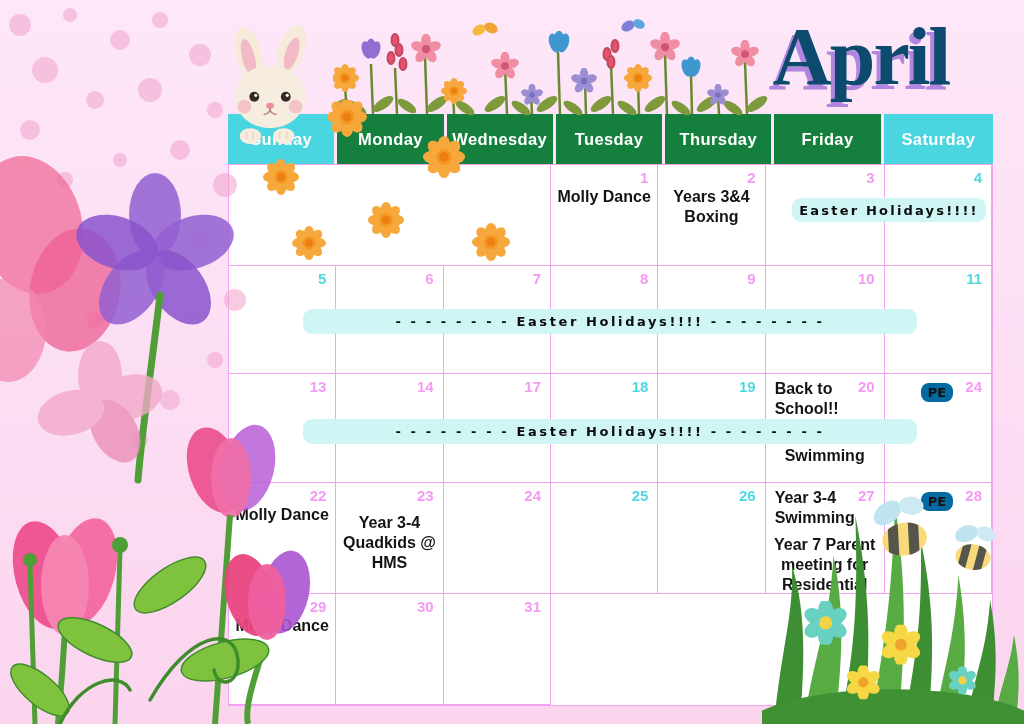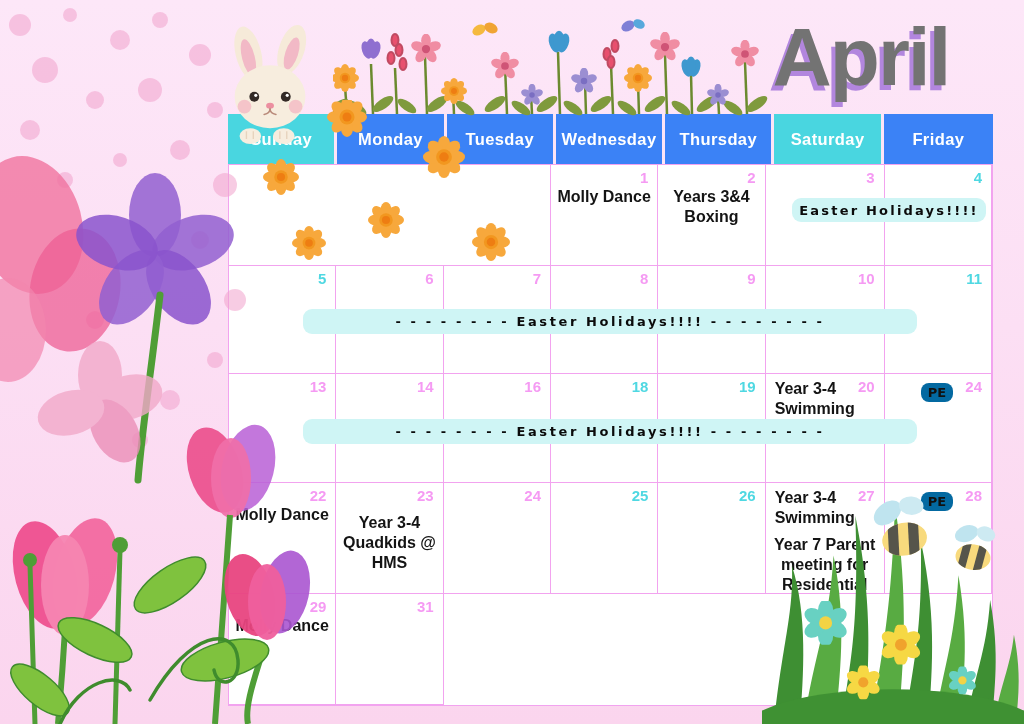--- a/index.html
+++ b/index.html
@@ -6,27 +6,27 @@
   body{
     width:1024px;height:724px;position:relative;overflow:hidden;
     background:linear-gradient(180deg,#fde7f8 0%,#fcdff4 45%,#fbd5ee 100%);
     font-family:"Liberation Sans",sans-serif;
   }
   .abs{position:absolute;}
   
   .april-title{
     left:728px;top:16px;width:266px;text-align:center;z-index:1;
     font-size:82px;font-weight:800;letter-spacing:-2px;line-height:1;
-    color:#737373;text-shadow:-4px 5px 0 #b286de;
+    color:#0c4a6e;text-shadow:-4px 5px 0 #b286de;font-family:Liberation Serif, serif;
   }
   
   .calendar{left:228px;top:114px;width:765px;z-index:1;}
   .weekday-row{display:grid;grid-template-columns:repeat(7,1fr);height:50px;}
   .weekday{
-    background:#3b82f6;color:#fff;display:flex;align-items:center;justify-content:center;
+    background:#15803d;color:#fff;display:flex;align-items:center;justify-content:center;
     font-size:16.5px;font-weight:600;letter-spacing:.4px;border-right:3px solid #fce4f6;
   }
   .weekday:last-child{border-right:none;}
   .weekday.teal{background:#49d6e0;}
   .cal-body{
     display:grid;grid-template-columns:repeat(7,1fr);
     grid-template-rows:101px 108px 109px 111px 111px;
     background:#fff;border:1.5px solid #f2a3ef;
   }
   .cell{border-right:1.5px solid #f2a3ef;border-bottom:1.5px solid #f2a3ef;position:relative;}
@@ -343,25 +343,25 @@
 <svg class="abs deco bee2" width="64" height="56" viewBox="0 0 80 70">
   <use href="#bee" width="80" height="70"></use>
 </svg>
 
 <div class="abs april-title">April</div>
 
 <div class="abs calendar">
   <div class="weekday-row">
     <div class="weekday teal">Sunday</div>
     <div class="weekday">Monday</div>
+    <div class="weekday">Wednesday</div>
     <div class="weekday">Tuesday</div>
-    <div class="weekday">Wednesday</div>
     <div class="weekday">Thursday</div>
+    <div class="weekday">Friday</div>
     <div class="weekday teal">Saturday</div>
-    <div class="weekday">Friday</div>
   </div>
   <div class="cal-body">
 
     <div class="cell span3"></div>
     <div class="cell">
       <span class="date">1</span>
       <div class="events">
           <div class="ev">Molly Dance</div>
         </div>
     </div>
@@ -400,32 +400,33 @@
         <span class="date dteal">11</span>
       </div>
 
     <div class="cell">
         <span class="date">13</span>
       </div>
     <div class="cell">
         <span class="date">14</span>
       </div>
     <div class="cell">
-        <span class="date">16</span>
+        <span class="date">17</span>
       </div>
     <div class="cell">
         <span class="date dteal">18</span>
       </div>
 
     <div class="cell">
         <span class="date dteal">19</span>
       </div>
     <div class="cell">
       <span class="date">20</span>
       <div class="events tight">
+        <div class="ev">Back to School!!</div>
         <div class="ev">Year 3-4 Swimming</div>
       </div>
     </div>
     <div class="cell">
       <span class="pe-badge">PE</span>
       <span class="date">24</span>
     </div>
     <div class="cell">
       <span class="date">22</span>
       <div class="events">
@@ -459,20 +460,23 @@
       <span class="pe-badge">PE</span>
       <span class="date">28</span>
     </div>
     <div class="cell">
       <span class="date">29</span>
       <div class="events">
           <div class="ev">Molly Dance</div>
         </div>
     </div>
     <div class="cell">
+        <span class="date">30</span>
+      </div>
+    <div class="cell">
         <span class="date">31</span>
       </div>
   </div>
 </div>
 
 <div class="abs band band1">Easter Holidays!!!!</div>
 <div class="abs band band2">- - - - - - - - Easter Holidays!!!! - - - - - - - -</div>
 <div class="abs band band3">- - - - - - - - Easter Holidays!!!! - - - - - - - -</div>
 
 </body></html>

